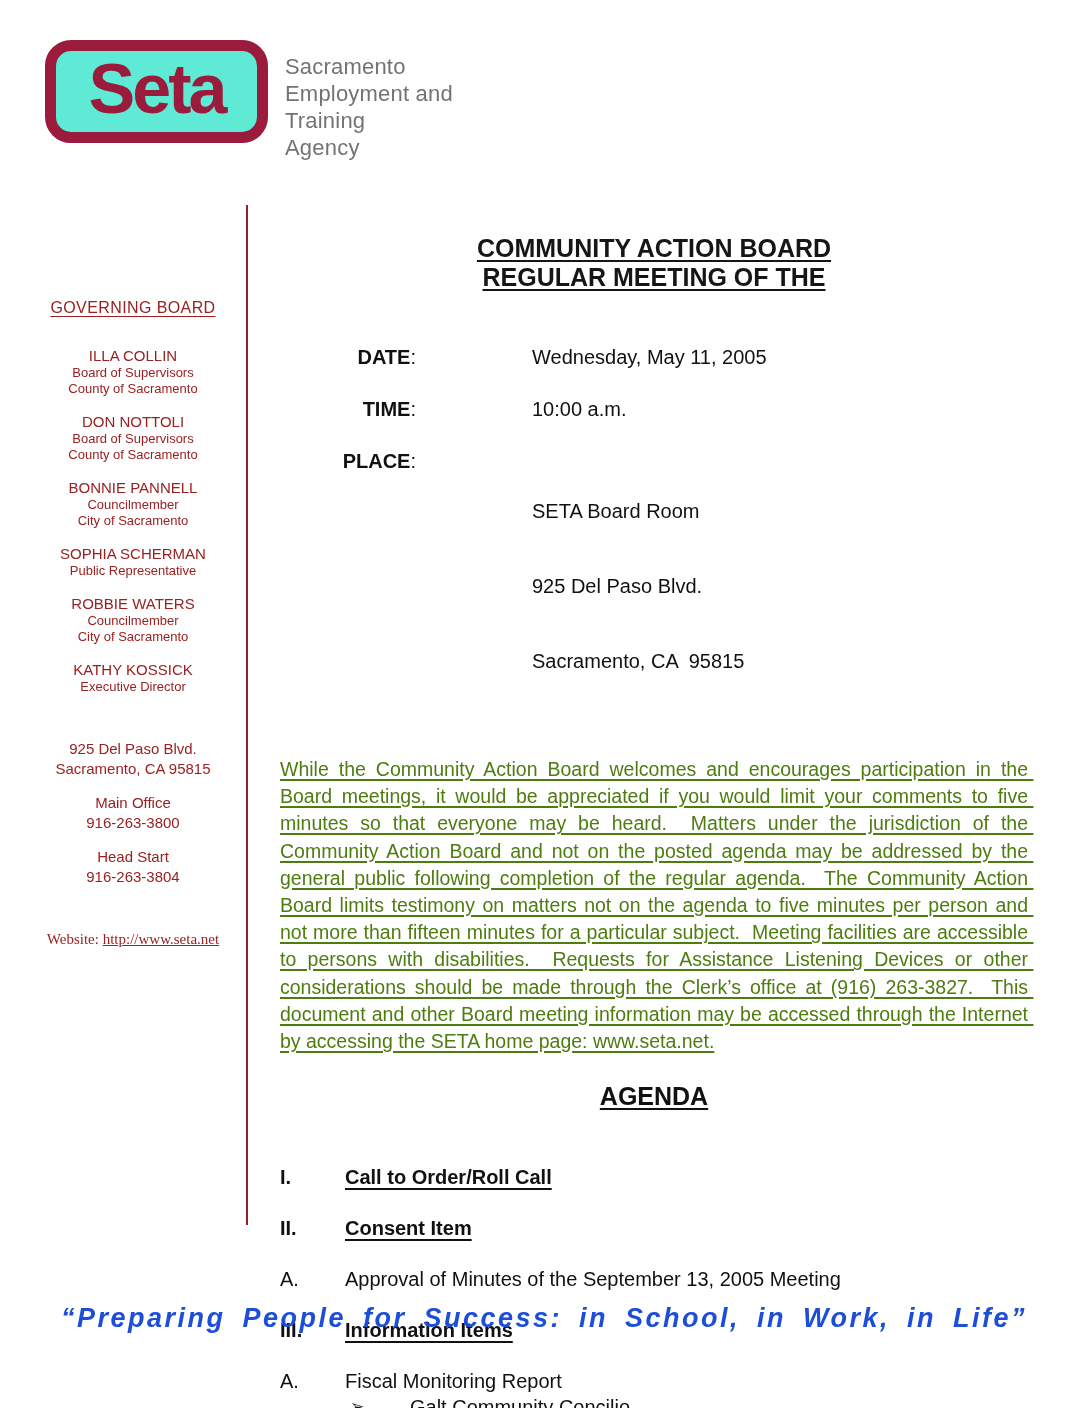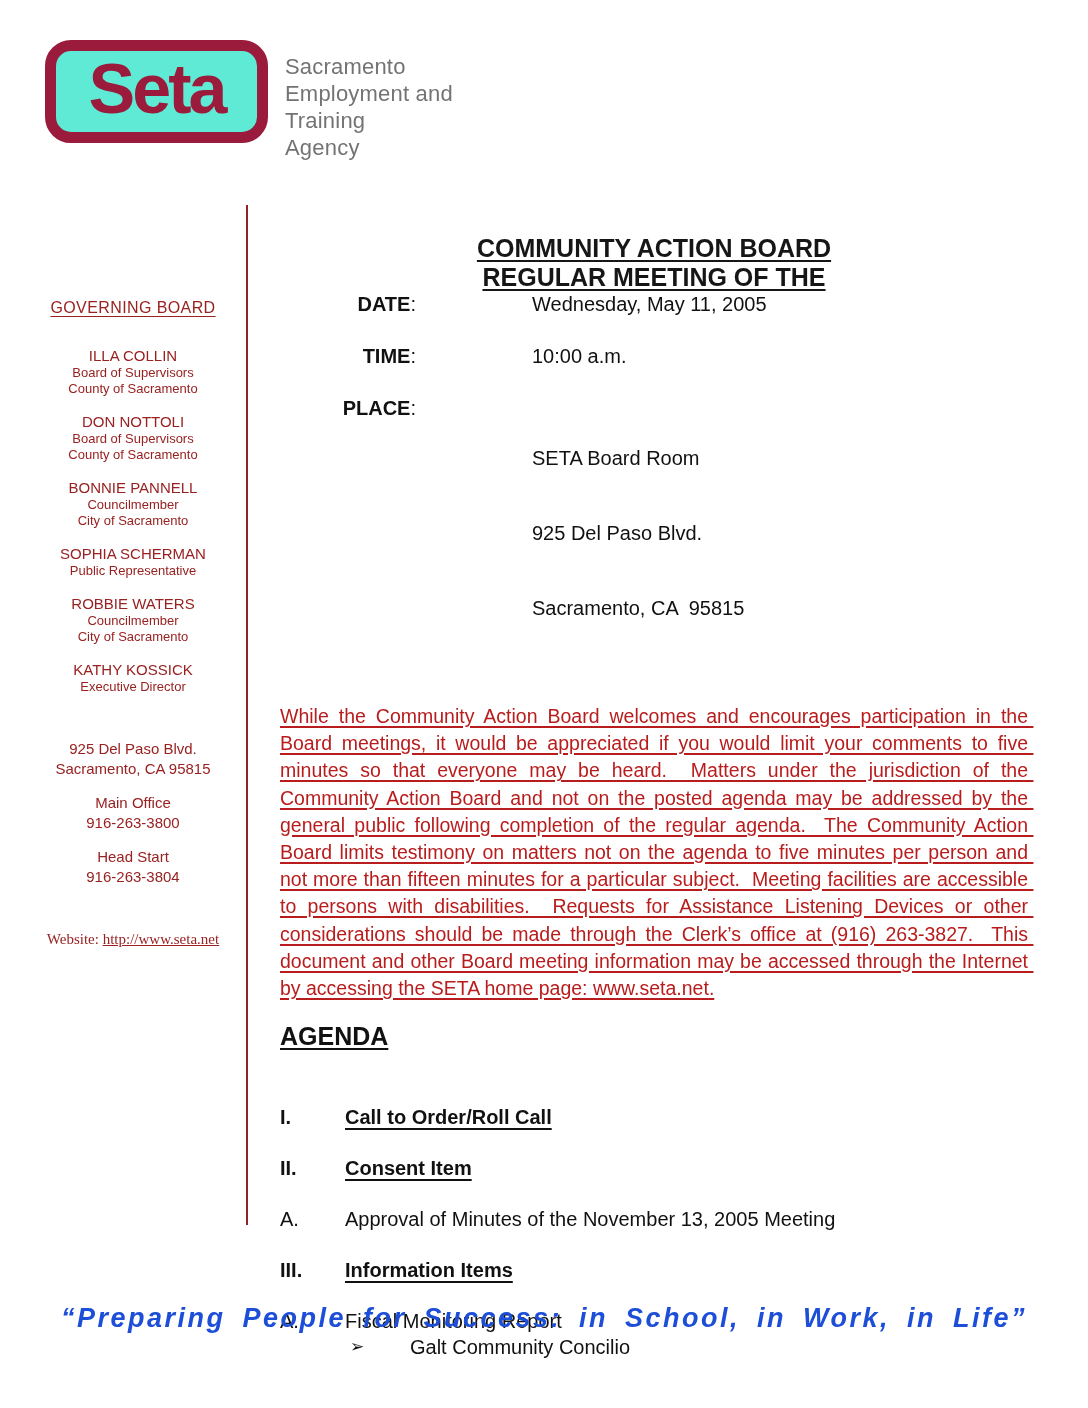--- a/index.html
+++ b/index.html
@@ -74,21 +74,21 @@
     text-align:center; font-weight:bold;
     font-size:25px; line-height:29px;
     color:#161616;
   }
   .doc-title .u {
     text-decoration:underline;
     text-decoration-thickness:2px;
     text-underline-offset:3px;
   }
 
-  .meta-rows { }
+  .meta-rows { margin-top:53px; }
   .meta-row { display:flex; margin-bottom:27px; }
   .meta-label {
     width:136px; text-align:right;
     font-weight:bold; font-size:20px; line-height:24px;
     flex:none;
   }
   .meta-colon { font-size:20px; line-height:24px; }
   .meta-value {
     margin-left:116px;
     font-size:20px; line-height:25px;
@@ -96,26 +96,26 @@
   }
 
   .notice {
     margin-top:32px;
     font-size:19.5px; line-height:27.2px;
     text-align:justify;
     text-decoration:underline;
     text-decoration-thickness:1.5px;
     text-underline-offset:3px;
     white-space:pre-wrap;
-    color:#b91c1c;
+    color:#4d7c0f;
   }
 
   .agenda-heading {
-    margin-top:20px;
-    text-align:left; font-weight:bold;
+    margin-top:27px;
+    text-align:center; font-weight:bold;
     font-size:25px; line-height:29px;
   }
   .agenda-heading .u {
     text-decoration:underline;
     text-decoration-thickness:2px;
     text-underline-offset:3px;
   }
 
   .agenda-list { margin-top:54px; font-size:20px; }
   .agenda-row { display:flex; margin-bottom:27px; line-height:24px; }
@@ -242,21 +242,21 @@
     <div class="agenda-row">
       <div class="agenda-num bold">I.</div>
       <div class="agenda-label-heading">Call to Order/Roll Call</div>
     </div>
     <div class="agenda-row">
       <div class="agenda-num bold">II.</div>
       <div class="agenda-label-heading">Consent Item</div>
     </div>
     <div class="agenda-row">
       <div class="agenda-num">A.</div>
-      <div>Approval of Minutes of the November 13, 2005 Meeting</div>
+      <div>Approval of Minutes of the September 13, 2005 Meeting</div>
     </div>
     <div class="agenda-row">
       <div class="agenda-num bold">III.</div>
       <div class="agenda-label-heading">Information Items</div>
     </div>
     <div class="agenda-row">
       <div class="agenda-num">A.</div>
       <div>
         <div>Fiscal Monitoring Report</div>
         <div class="agenda-sub">

